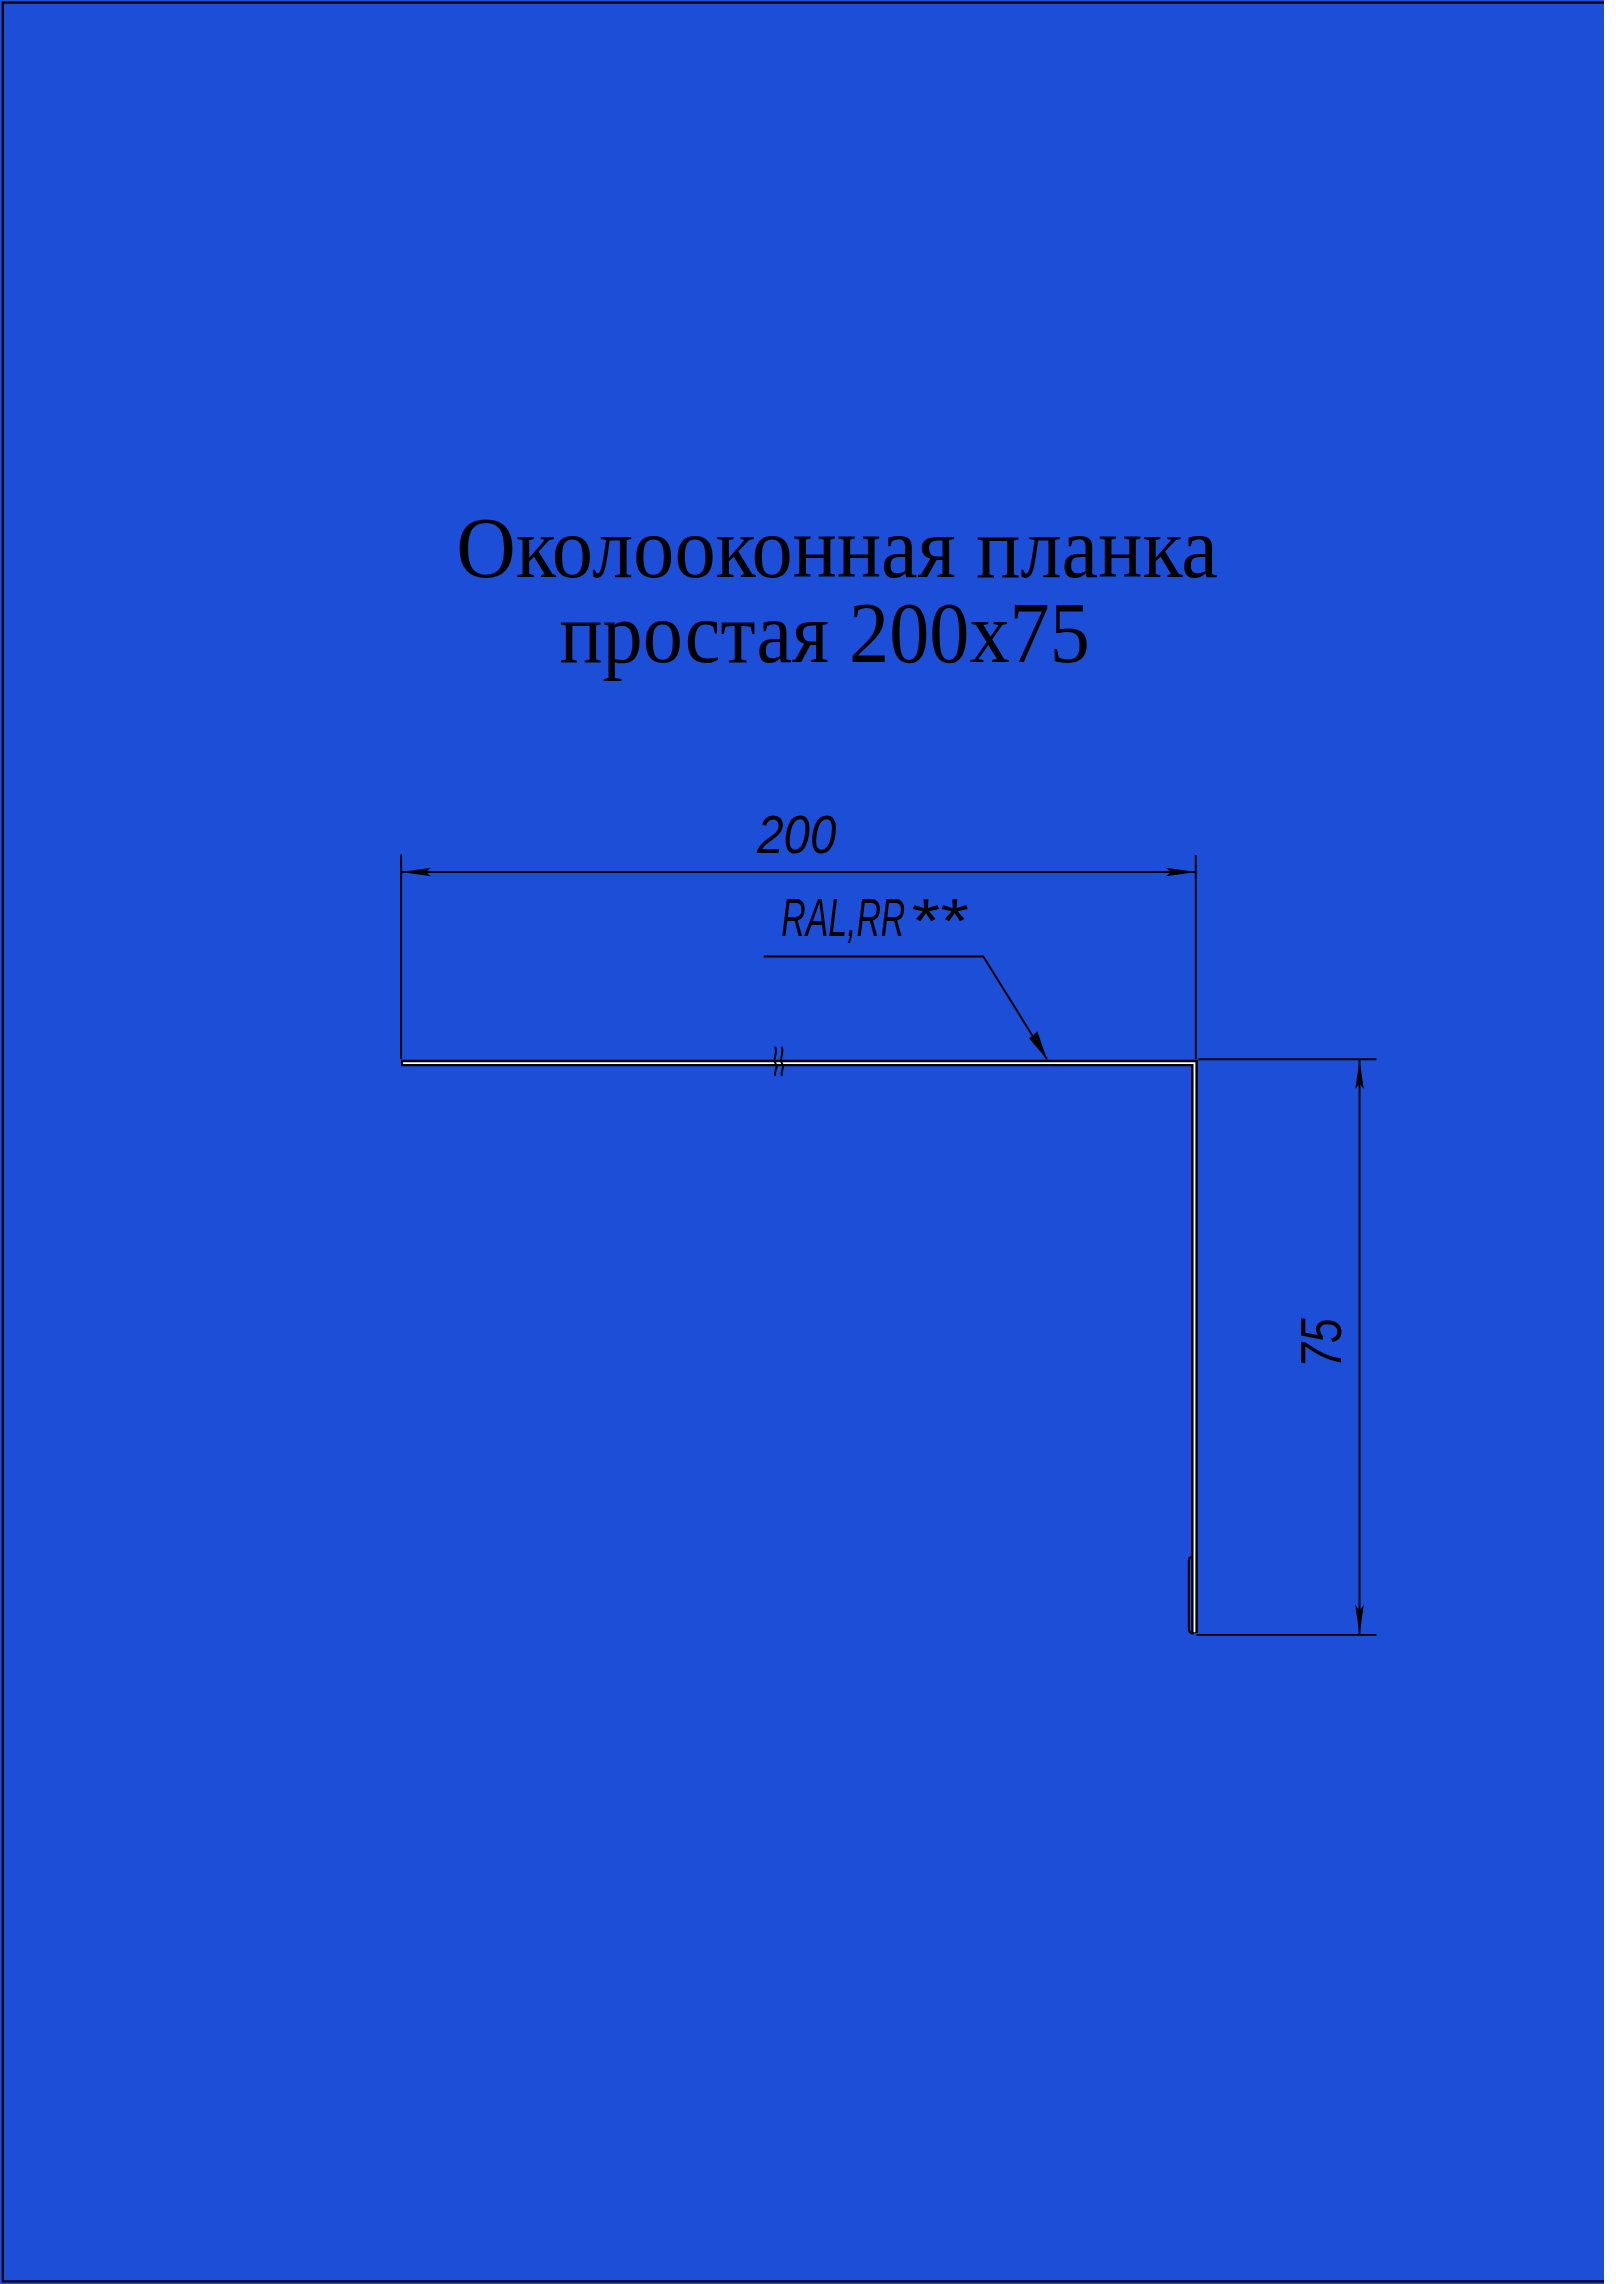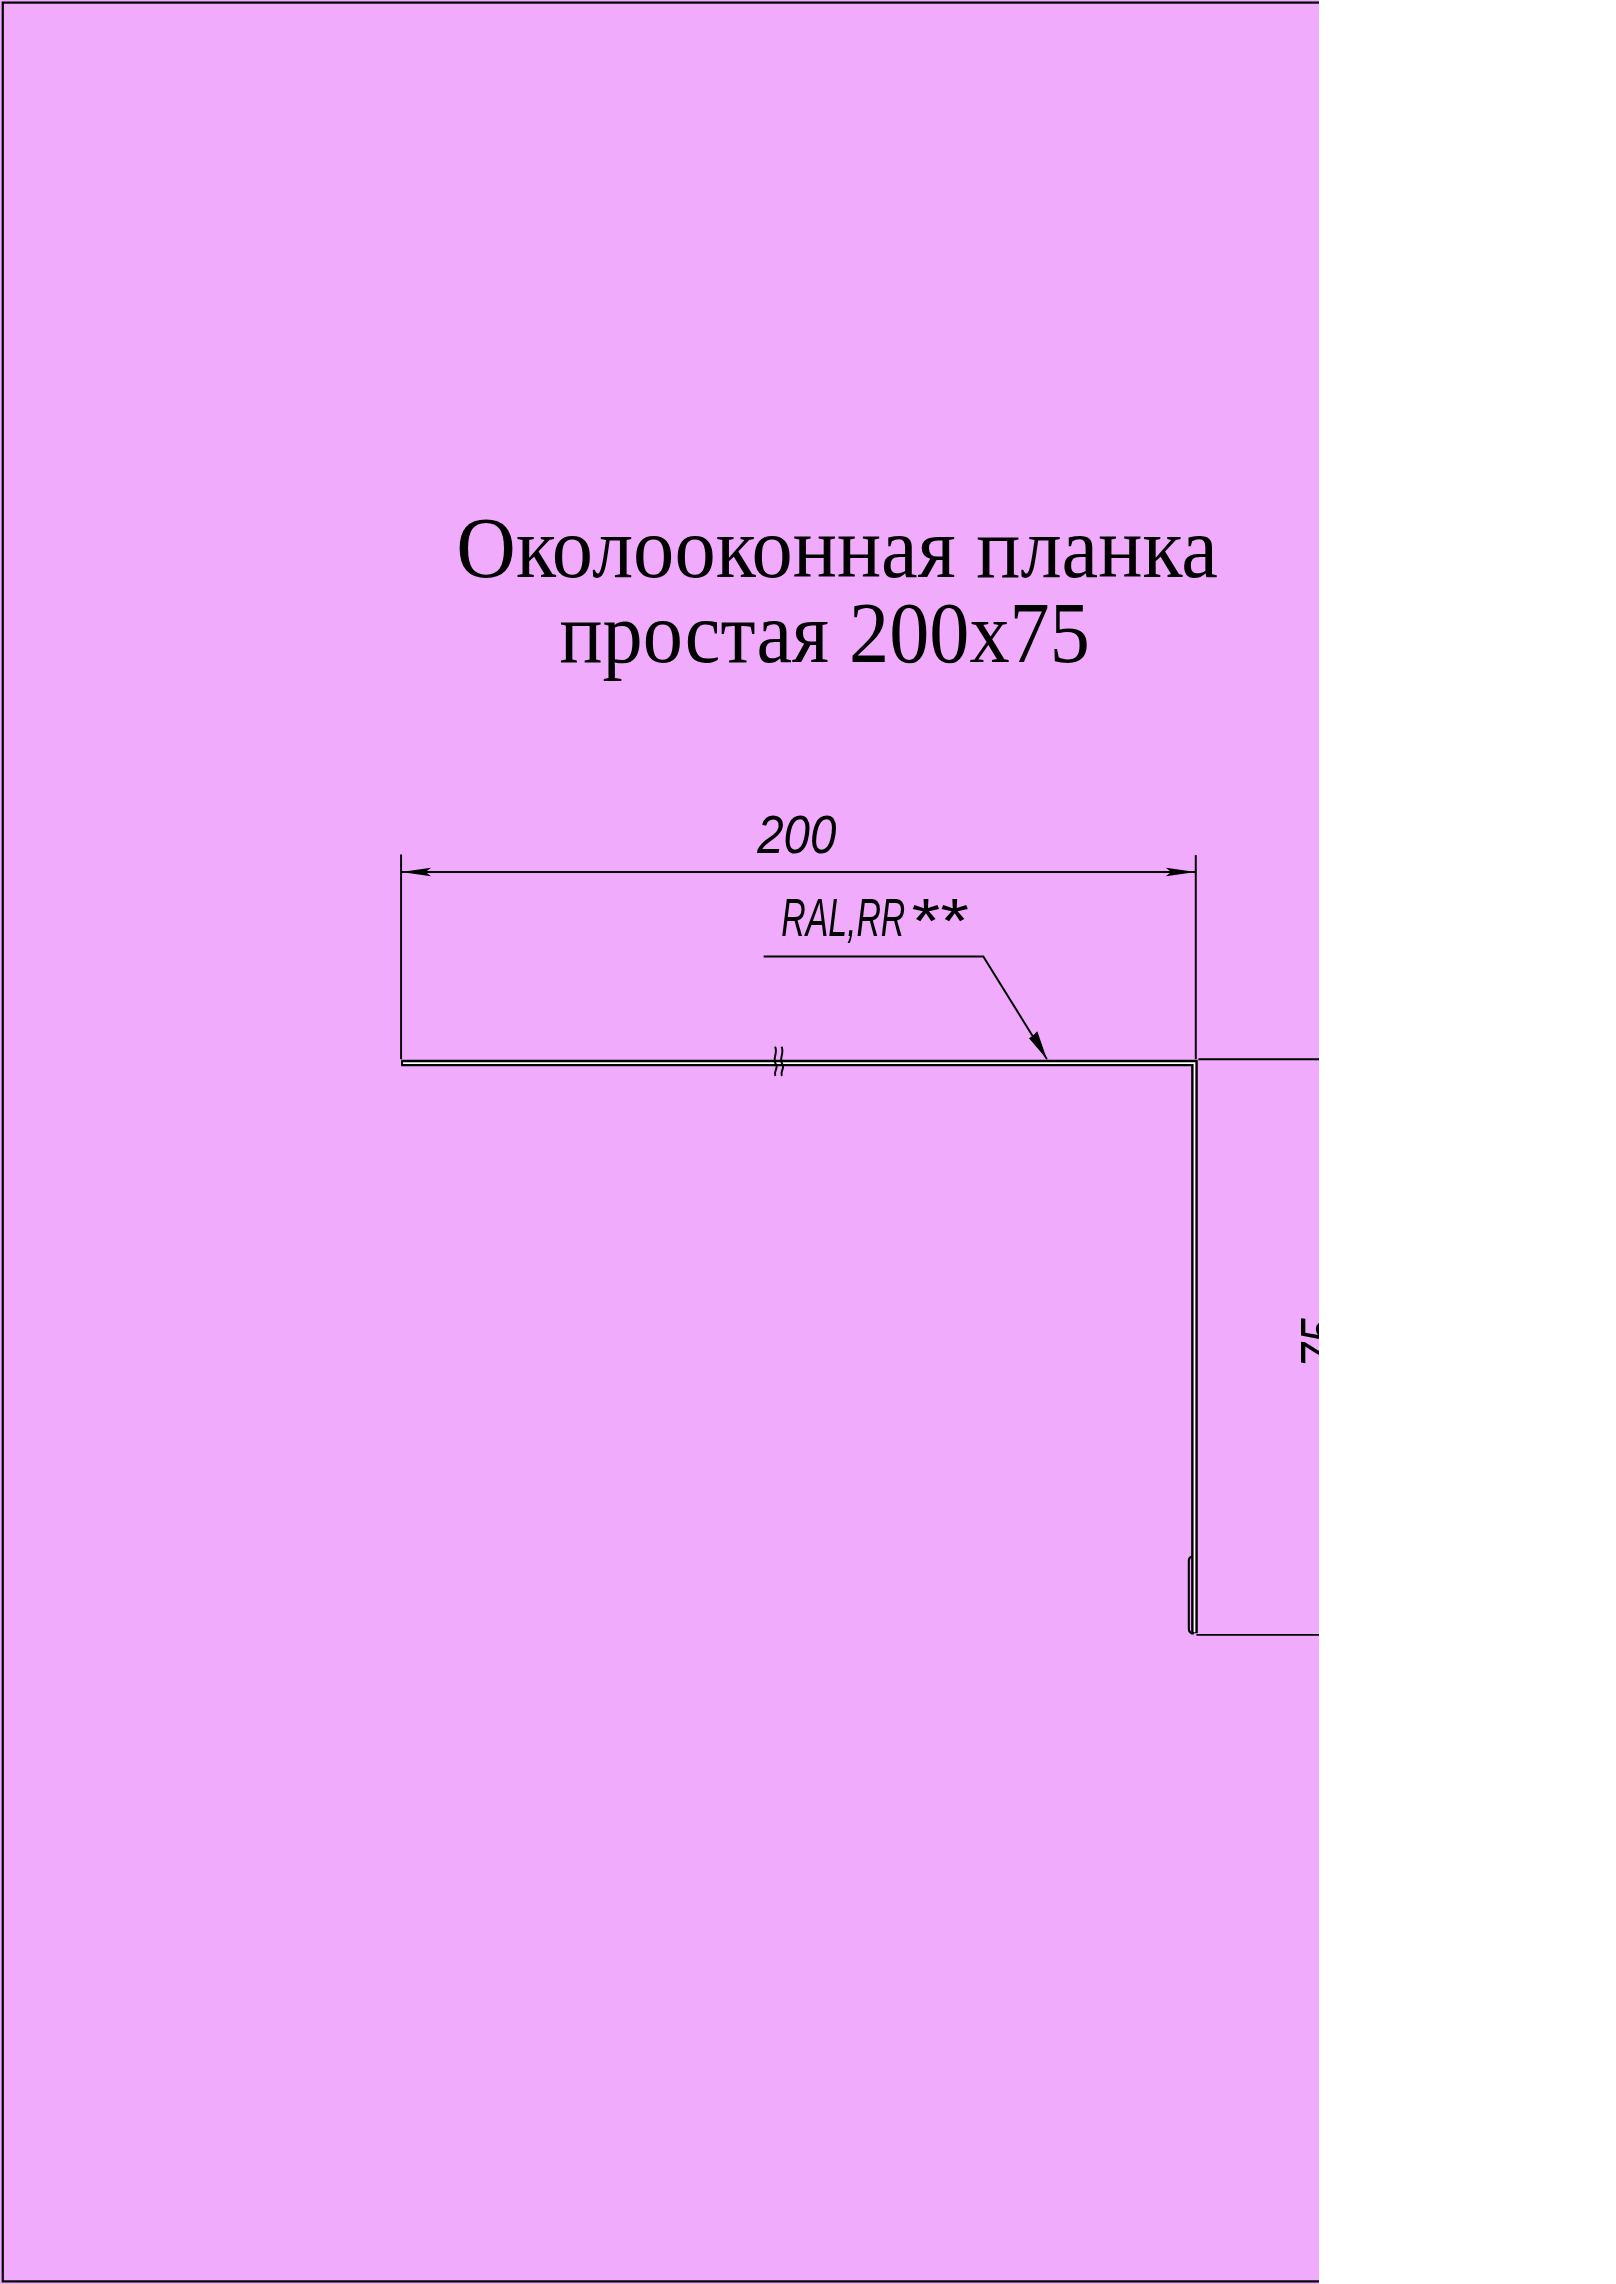--- a/index.html
+++ b/index.html
@@ -1,16 +1,16 @@
 <!DOCTYPE html>
 <html style="font-size:10.4px"><head>
 <meta charset="utf-8">
 <style>
   html,body{margin:0;padding:0;background:#fff;}
-  .page{position:relative;width:1319px;height:2284px;background:#f0abfc;overflow:hidden;}
+  .page{position:relative;width:1604px;height:2284px;background:#1d4ed8;overflow:hidden;}
   svg{position:absolute;left:0;top:0;}
   text{font-family:"Liberation Sans",sans-serif;}
   .title{font-family:"Liberation Serif",serif;fill:#000;}
   .dim{font-family:"Liberation Sans",sans-serif;font-style:italic;fill:#000;}
 </style>
 </head>
 <body>
 
 <div class="page">
 <svg width="1617" height="2284" viewBox="0 0 2488 3515">

